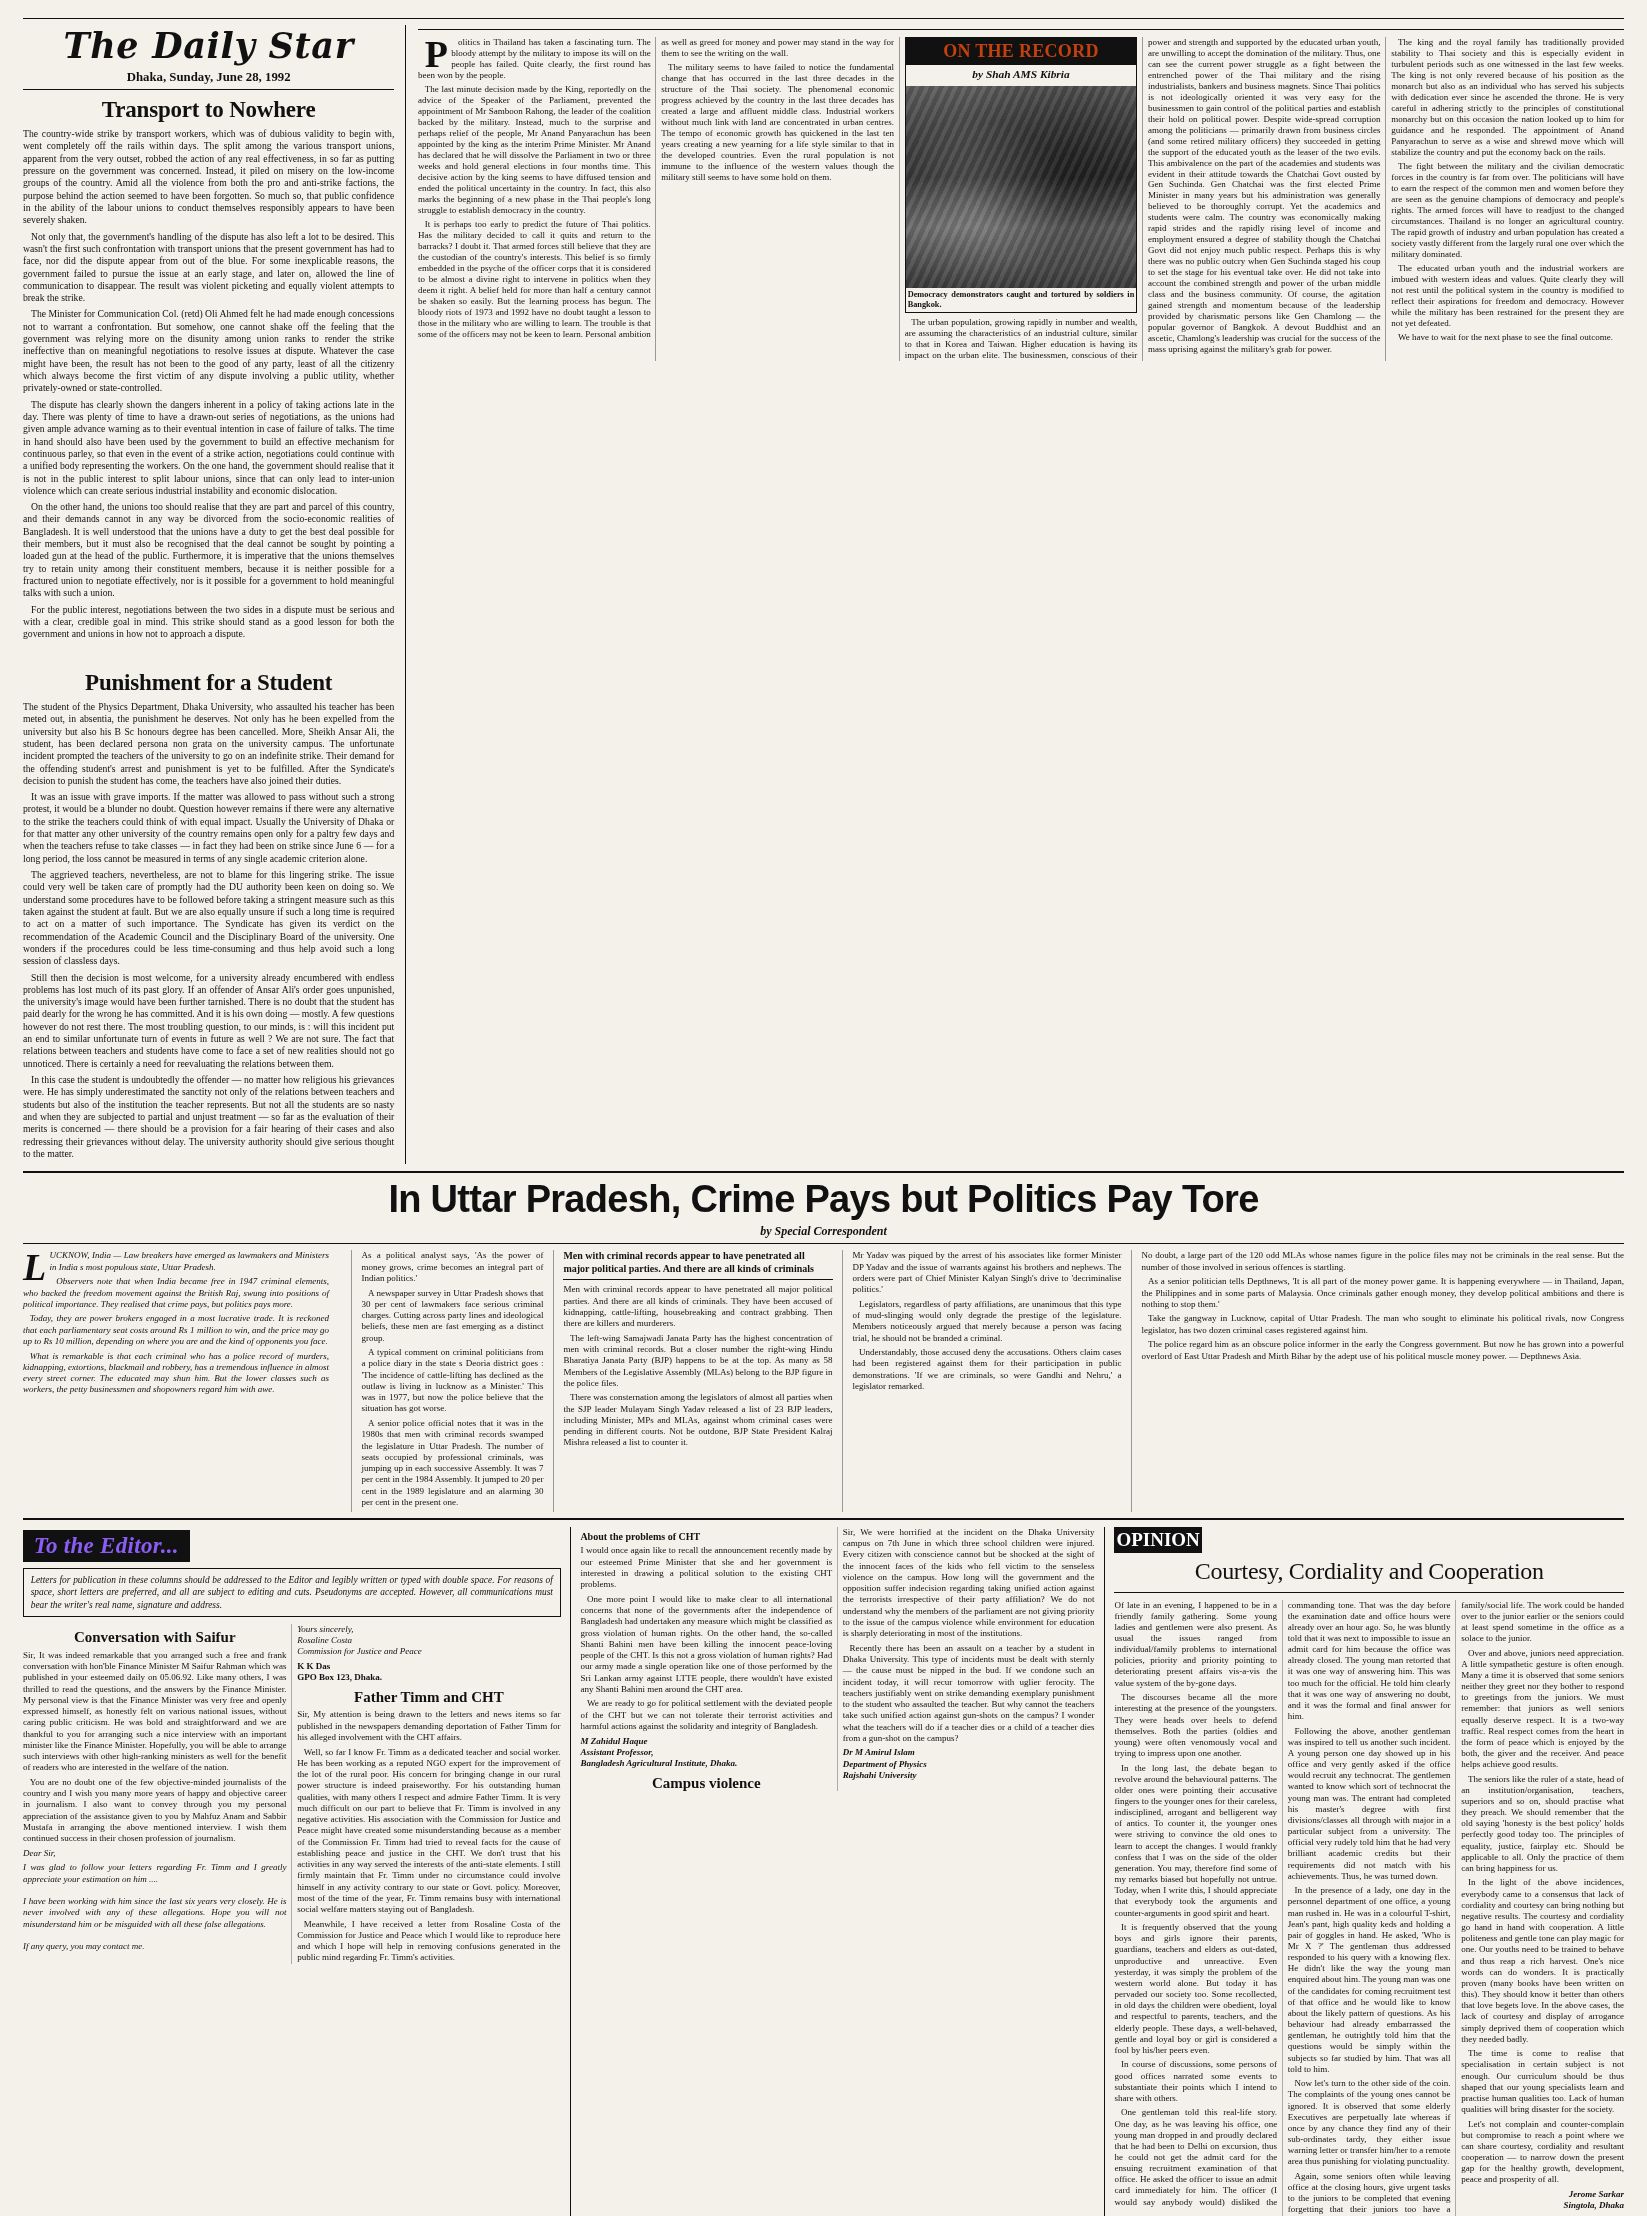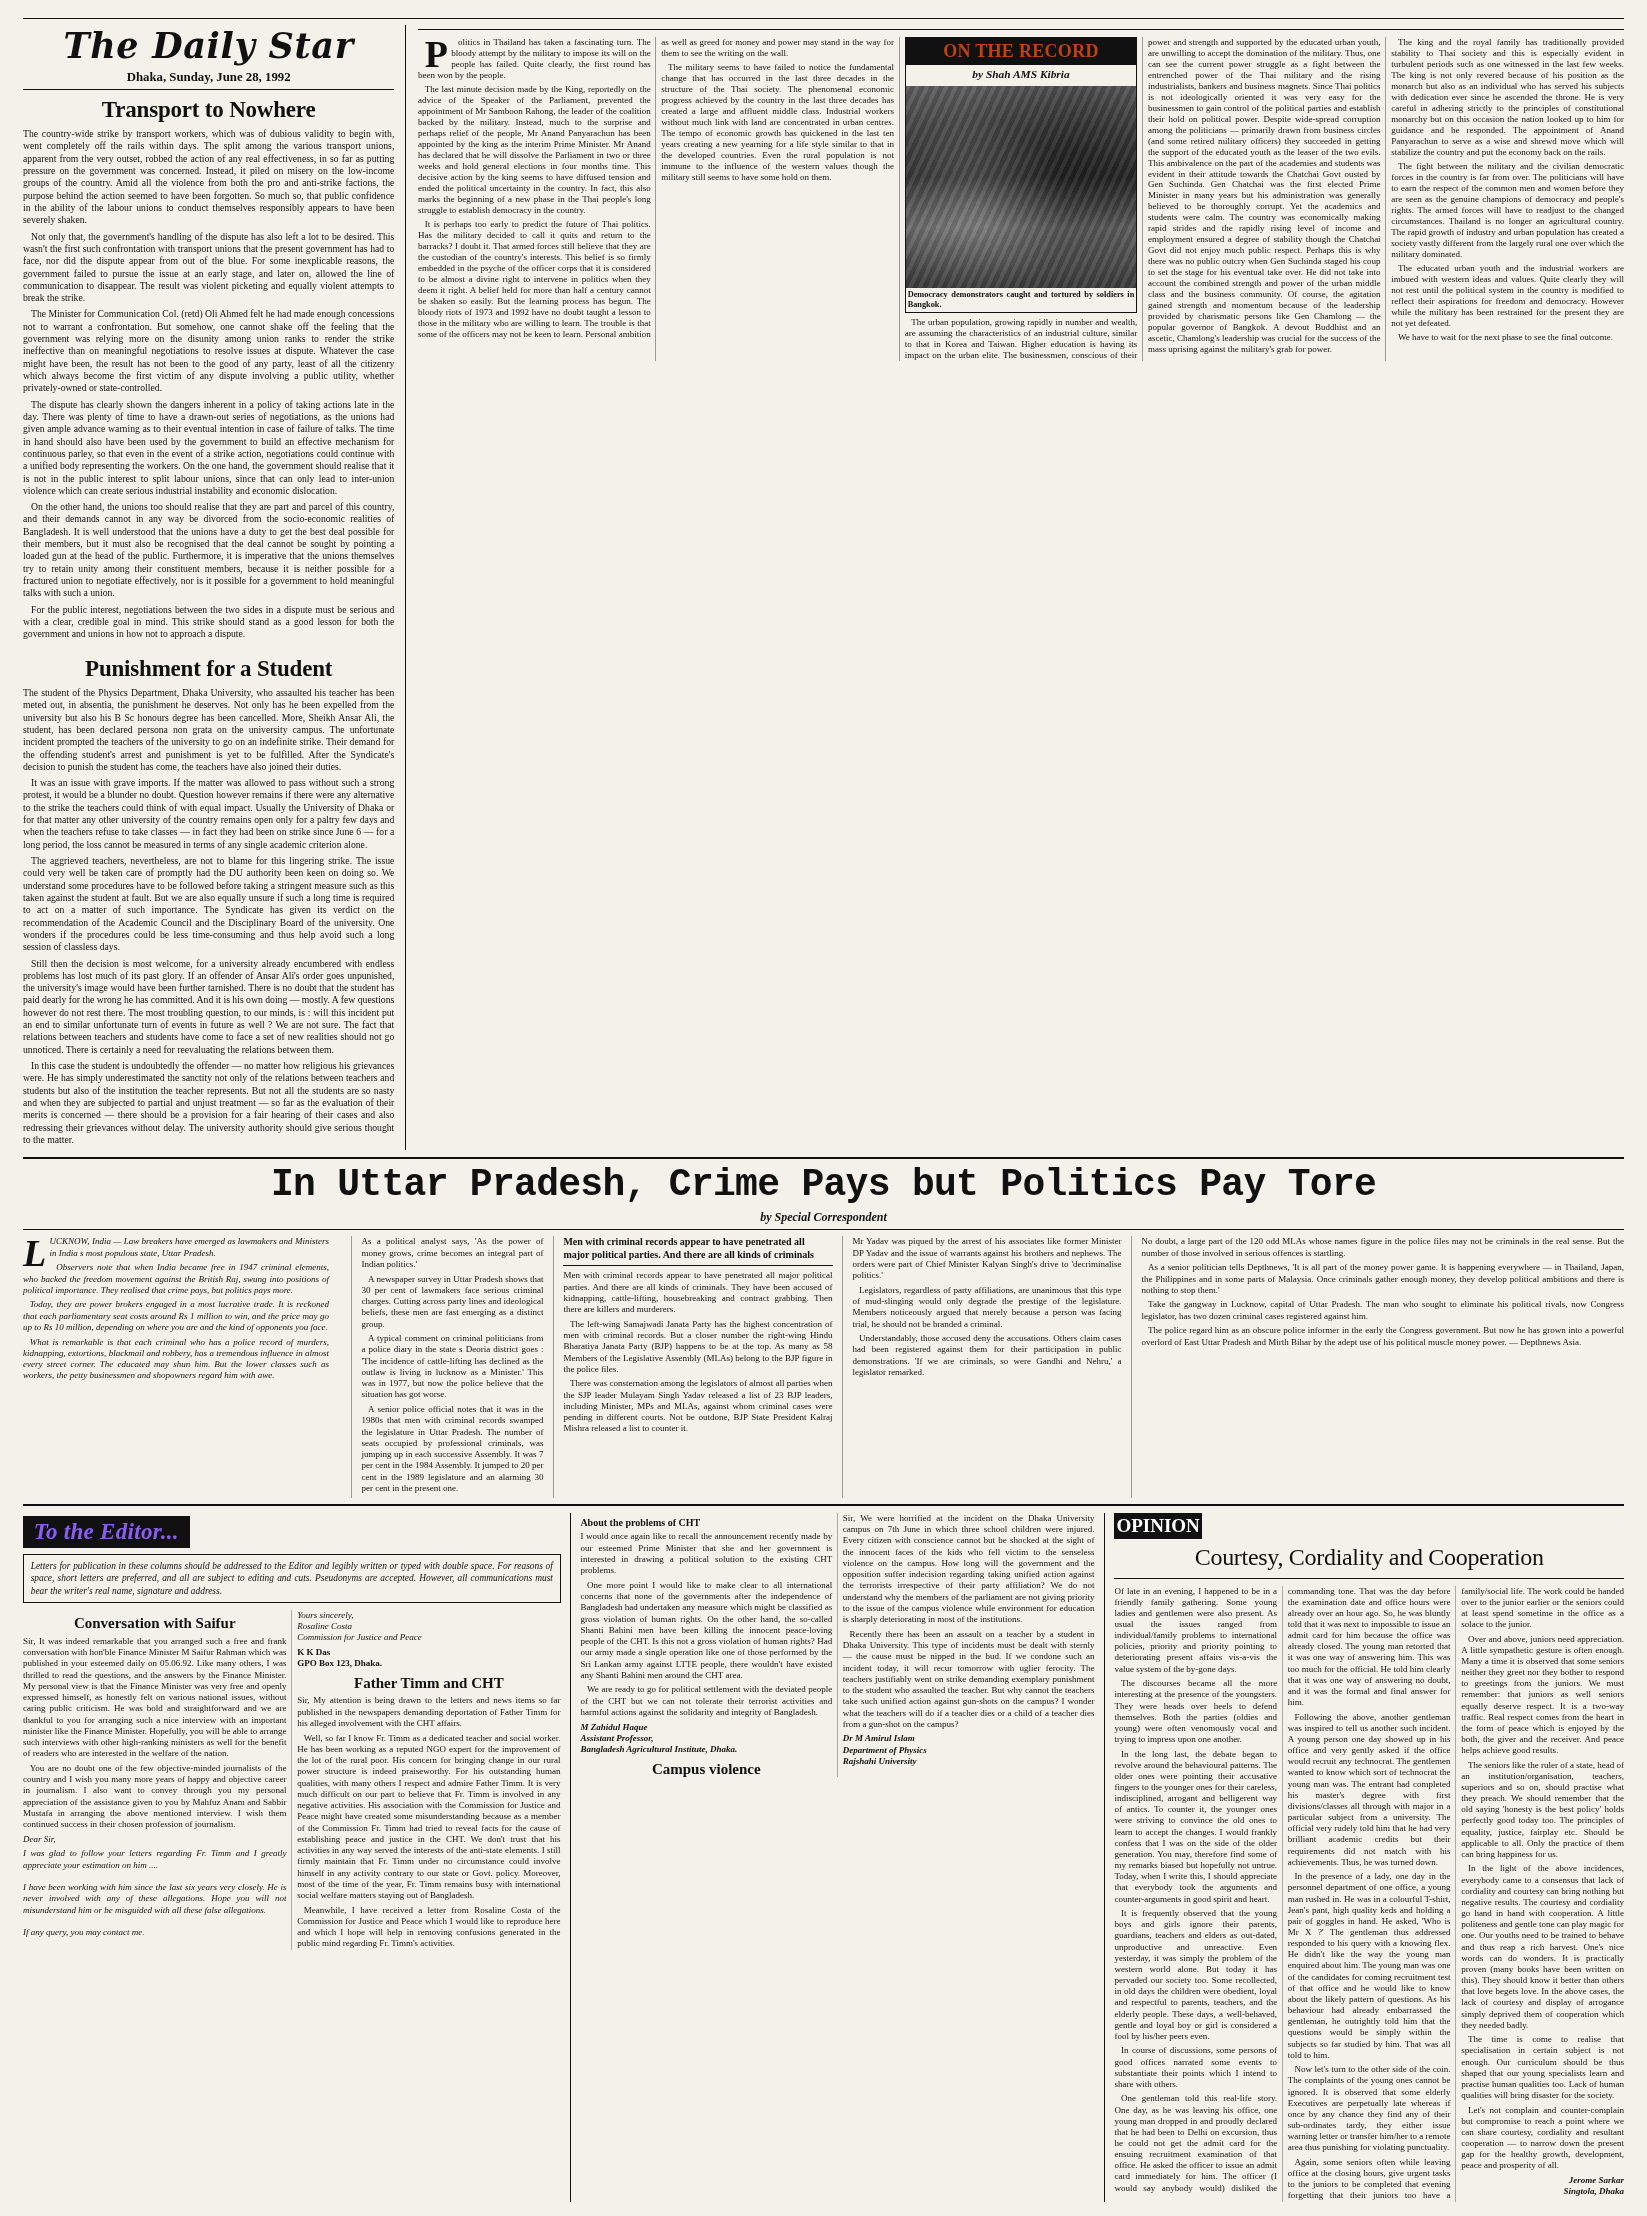--- a/index.html
+++ b/index.html
@@ -50,21 +50,21 @@
     margin-bottom: 5.4px;
   }
   .edit-title {
     text-align:center;
     font-size: 23px;
     font-weight: bold;
     font-family: "Liberation Serif", serif;
     margin: 6.7px 0 5.4px 0;
     letter-spacing: -0.2px;
   }
-  .edit-title.second { margin-top: 15px; }
+  .edit-title.second { margin-top: 29px; }
   .body-text {
     font-size: 9.7px;
     line-height: 1.27;
     text-align: justify;
     hyphens: auto;
     -webkit-hyphens: auto;
   }
   .body-text p { margin: 0 0 4px 0; text-indent: 8px; }
   .body-text p.first { text-indent: 0; }
 
@@ -124,21 +124,21 @@
       radial-gradient(circle at 30% 60%, rgba(255,255,255,.18), transparent 45%),
       radial-gradient(circle at 72% 35%, rgba(0,0,0,.4), transparent 55%);
   }
   .photo-cap {
     font-size: 8.3px; font-weight: bold; line-height:1.2;
     padding: 2.7px 2px 1.3px 2px;
   }
 
   
   .up-head {
-    font-family:Liberation Mono, monospace;
+    font-family:Liberation Sans, sans-serif;
     font-weight: bold;
     font-size: 38px;
     text-align:center;
     line-height:1.02;
     letter-spacing:-0.7px;
     margin: 5.4px 0 5.4px 0;
     white-space: nowrap;
   }
   .byline-c { text-align:center; font-weight:bold; font-size:12px; font-style:italic; margin-bottom:4px;}
   .kicker {

